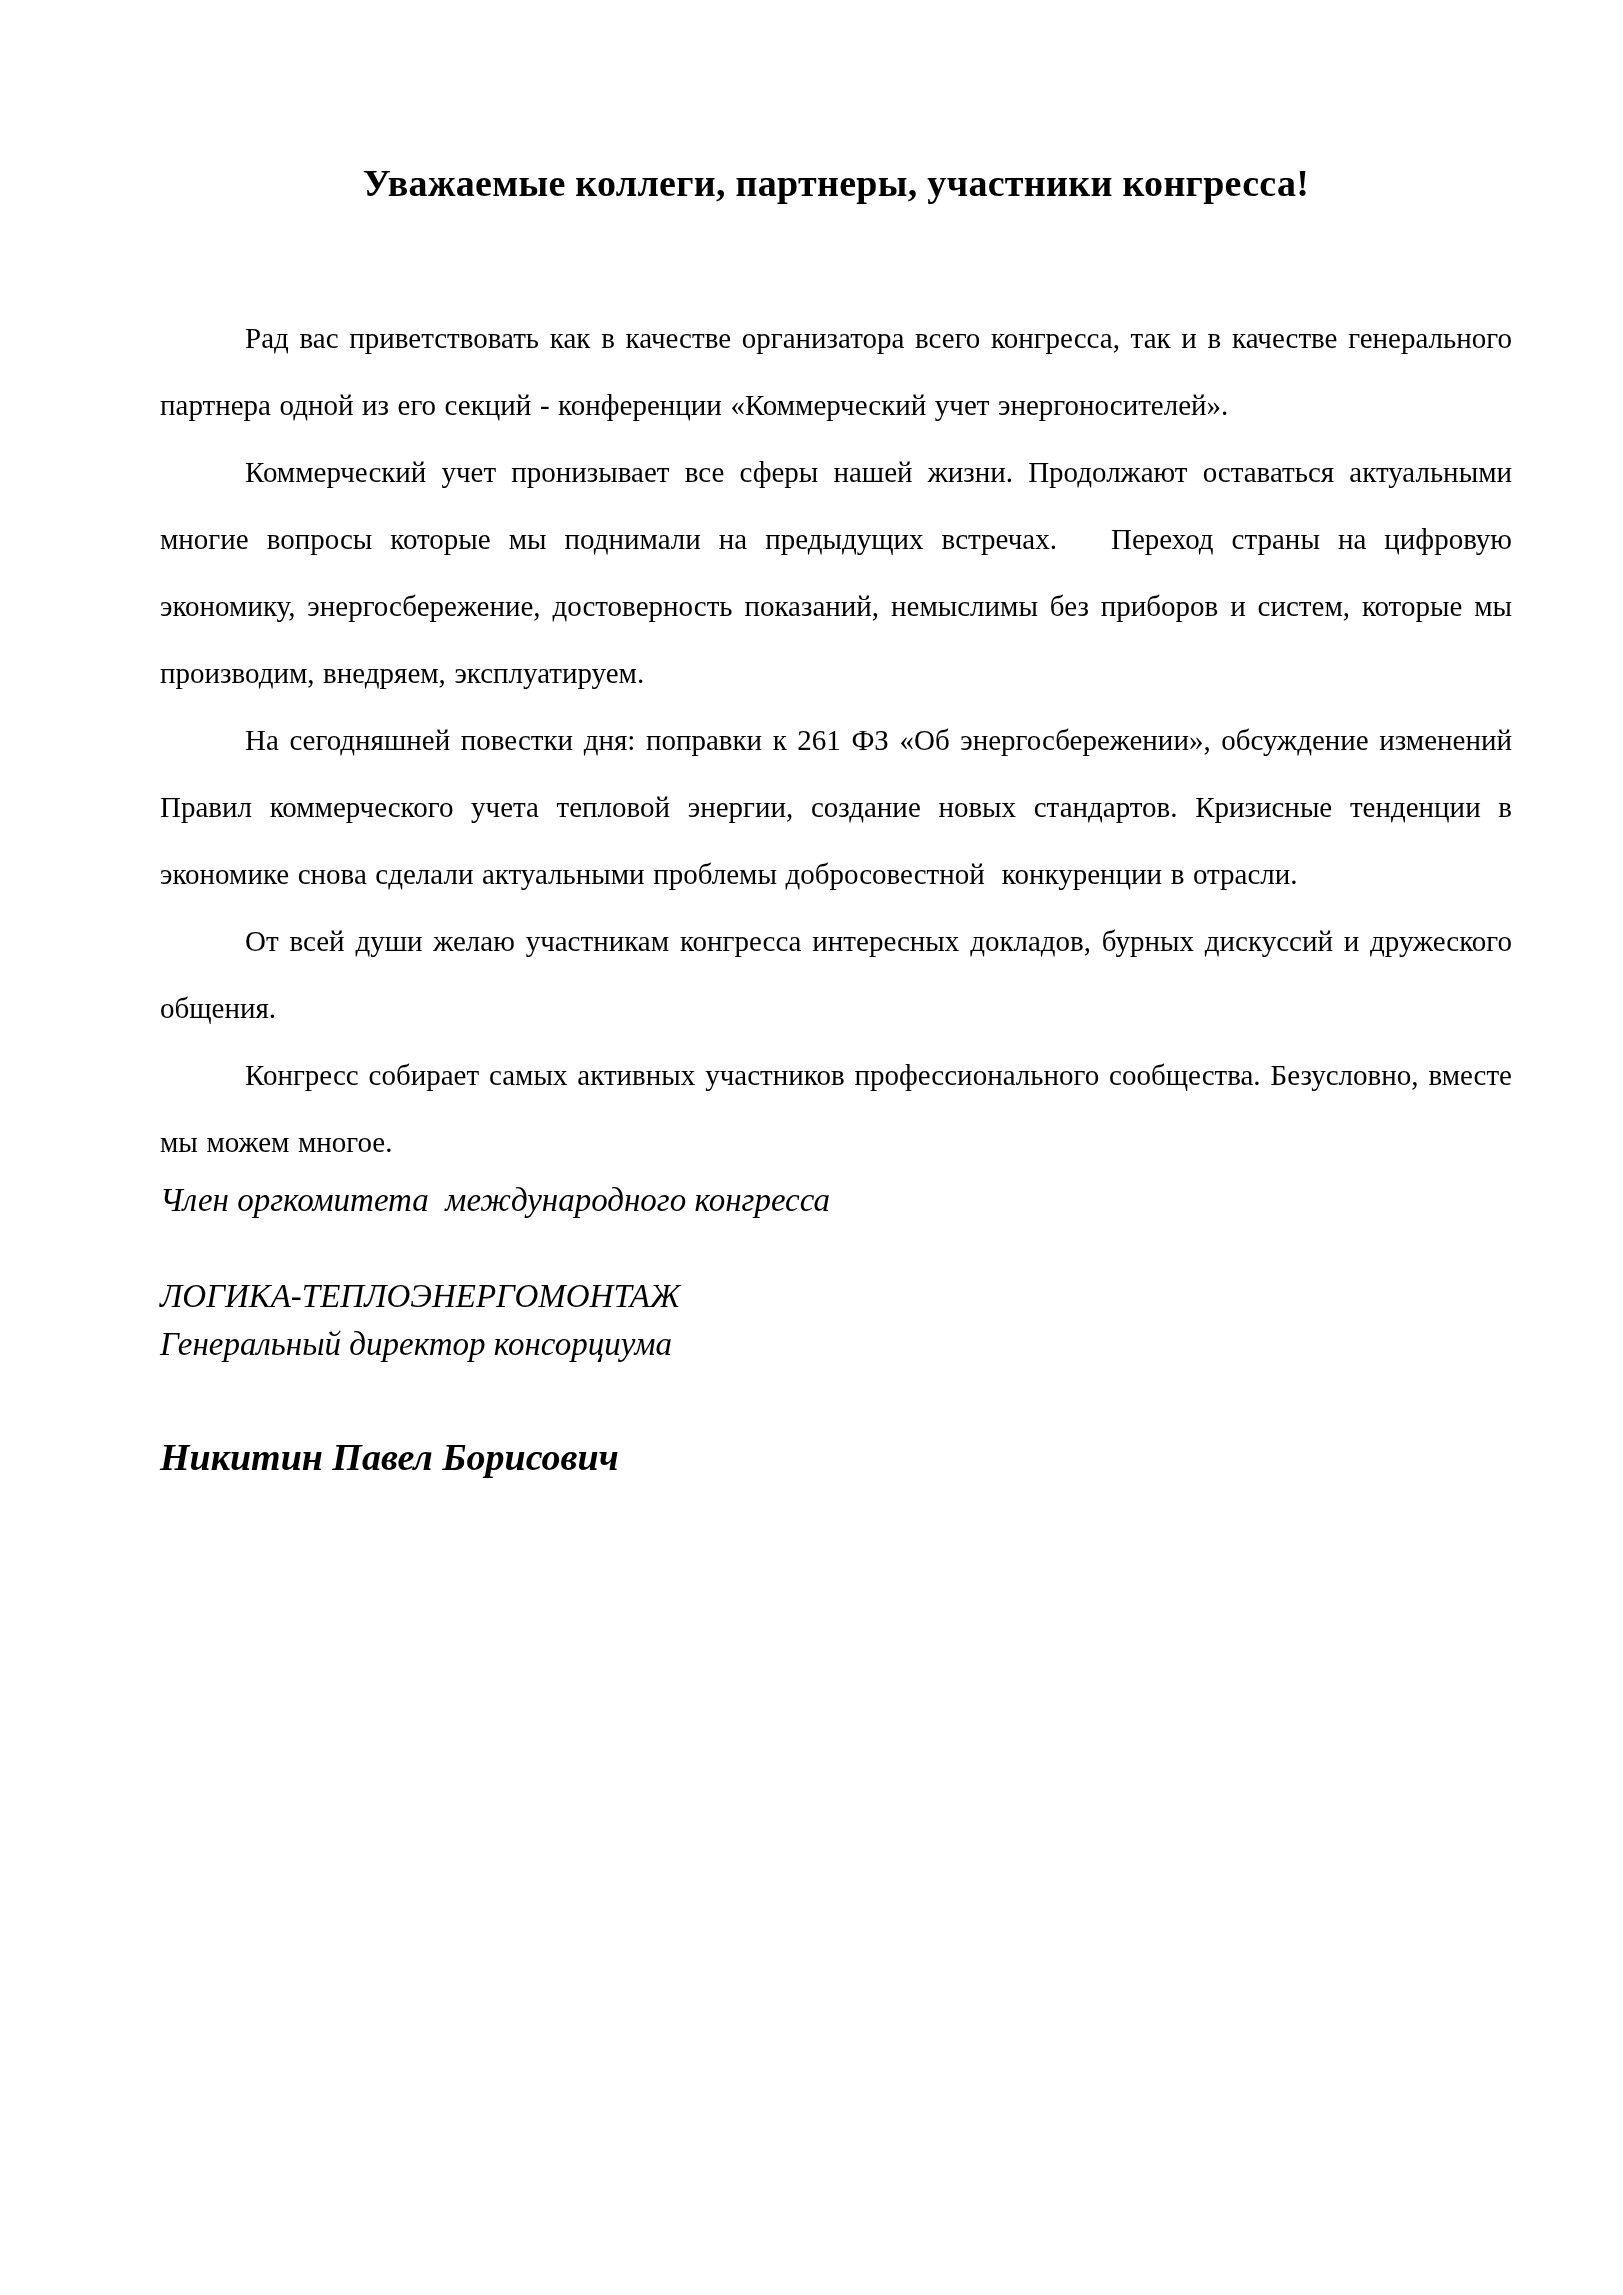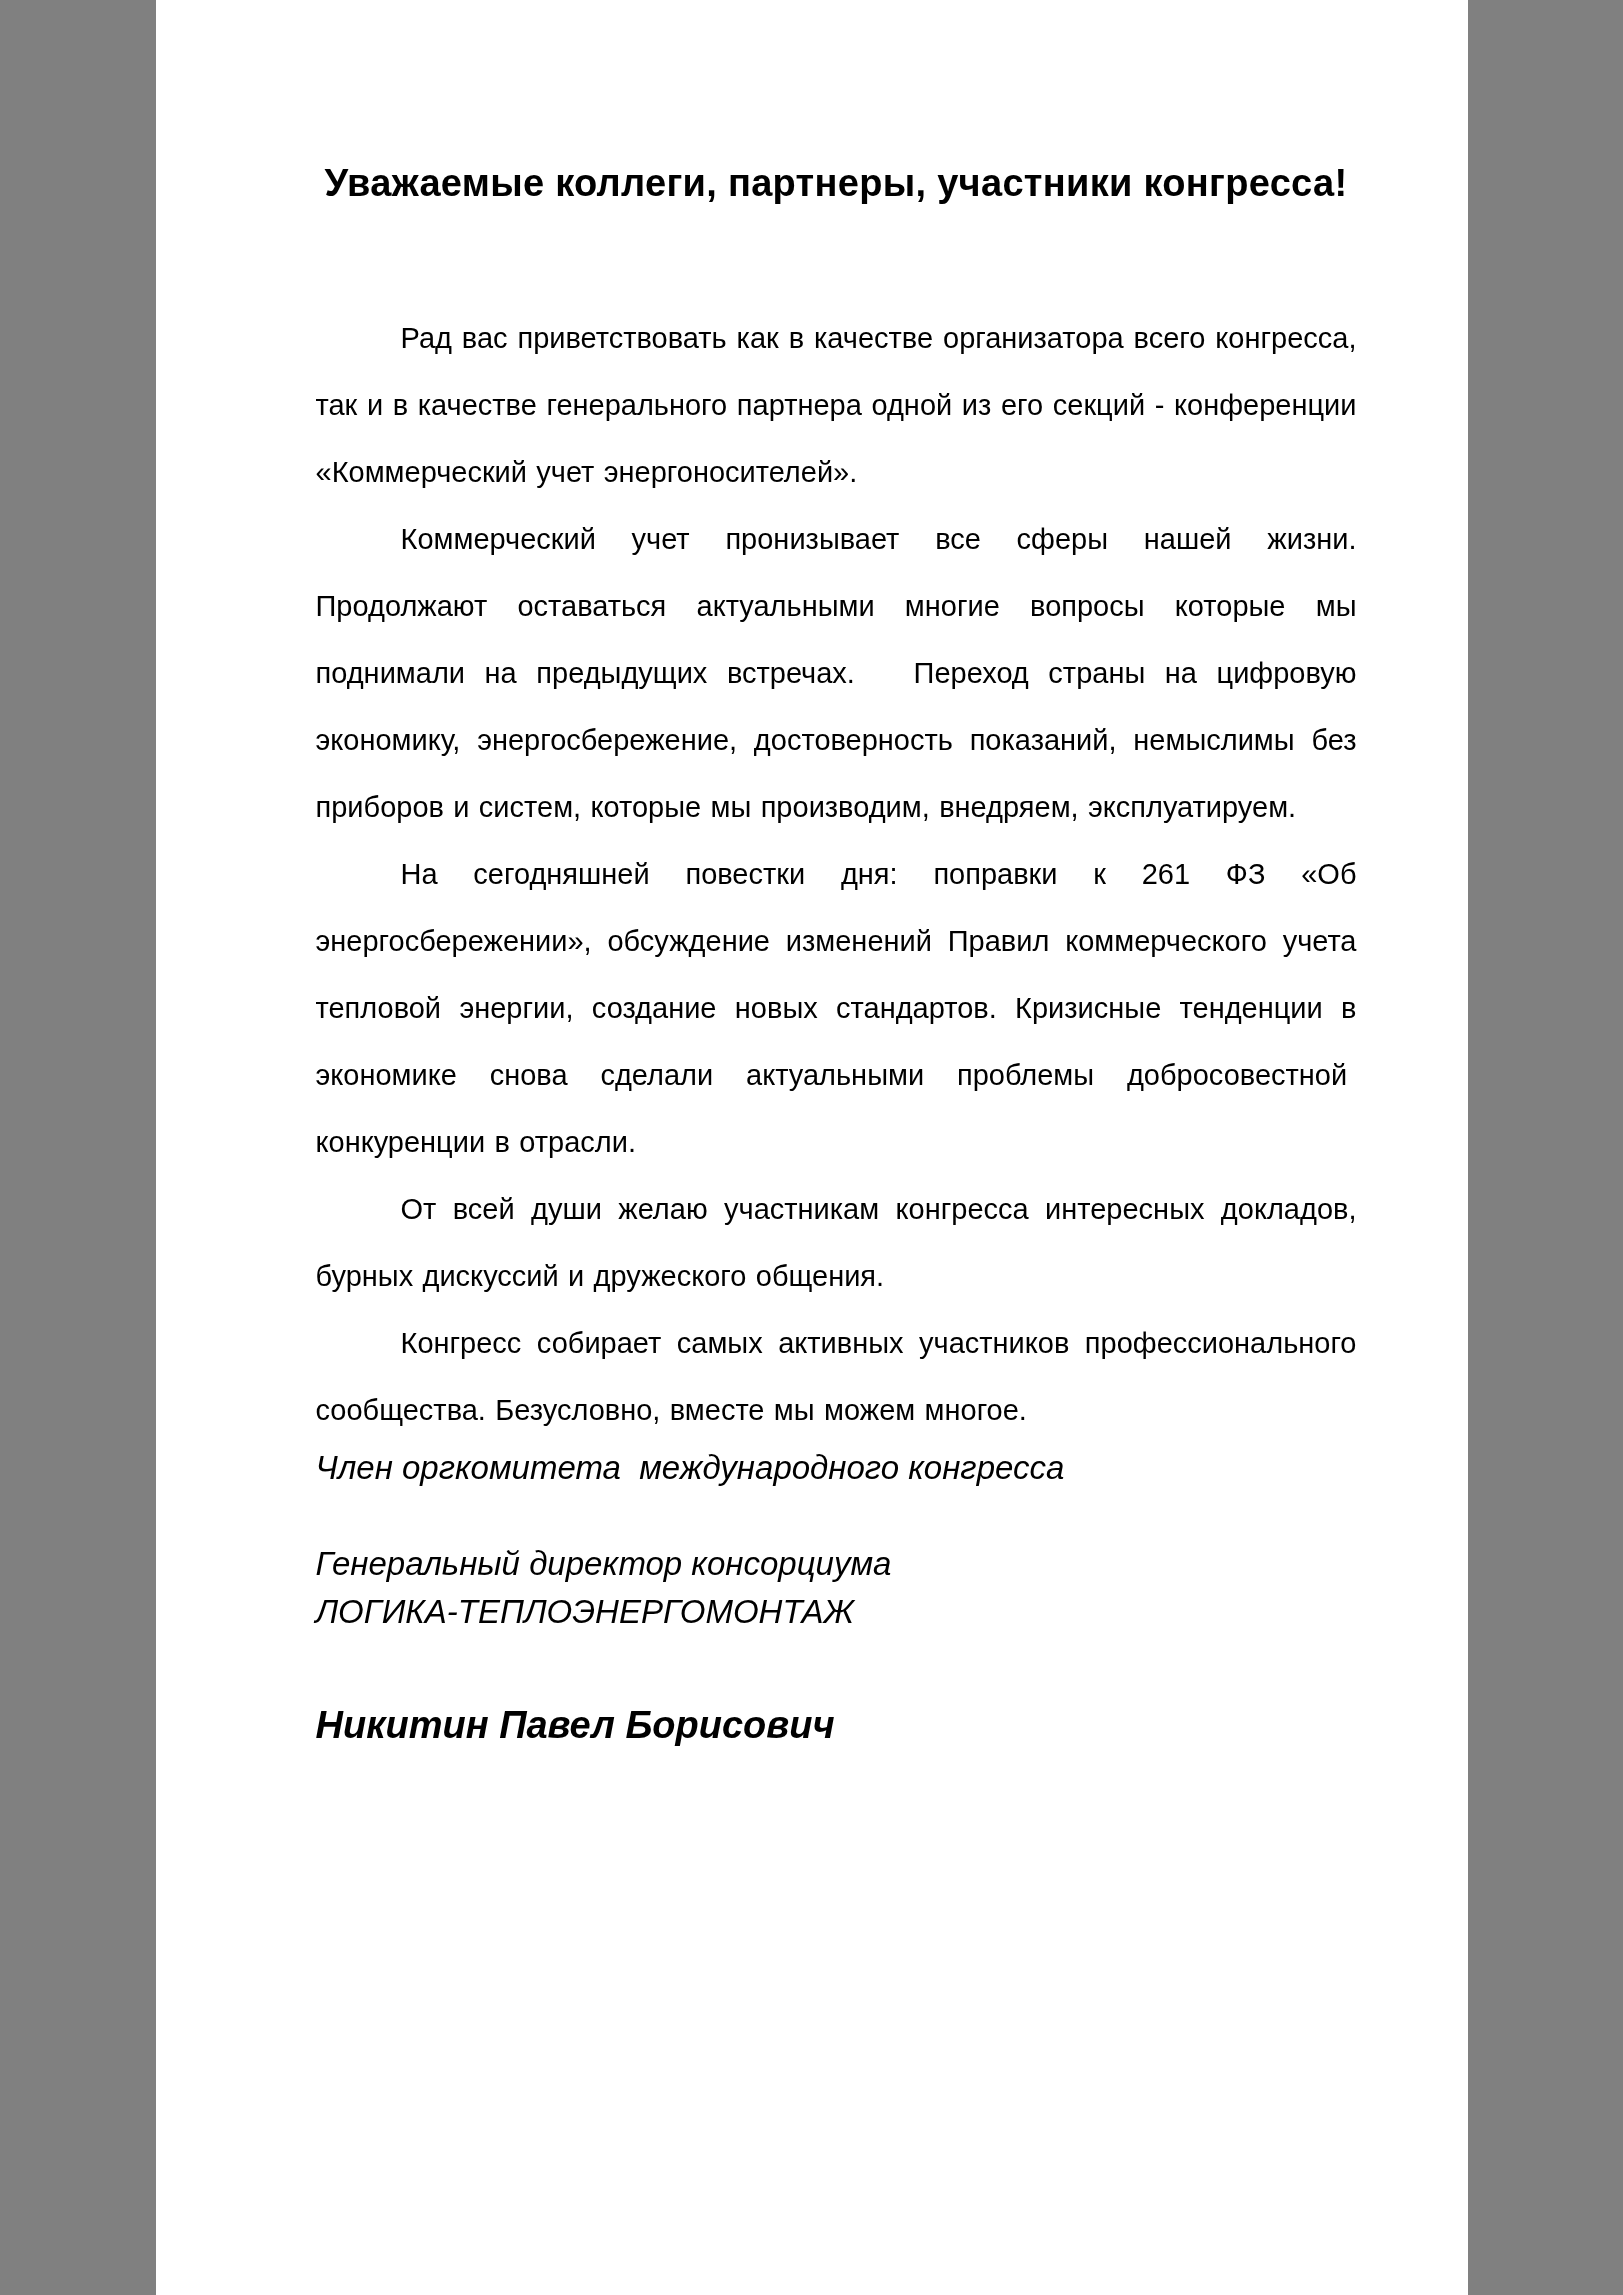--- a/index.html
+++ b/index.html
@@ -2,26 +2,26 @@
 <html lang="ru" style="font-size:10.5px"><head>
 <meta charset="utf-8">
 <style>
   html, body {
     margin: 0;
     padding: 0;
     background: #808080;
   }
   .page {
     position: relative;
-    width: 1312px;
+    width: 1623px;
     height: 2295px;
     margin: 0 auto;
     background: #ffffff;
     color: #000000;
-    font-family: Liberation Sans, sans-serif;
+    font-family: Liberation Serif, serif;
     overflow: hidden;
   }
   .content {
     position: absolute;
     left: 160px;
     right: 111px;
     top: 0;
   }
   .doc-title {
     margin: 158px 0 0 0;
@@ -75,22 +75,22 @@
       <p>На сегодняшней повестки дня: поправки к 261 ФЗ «Об энергосбережении», обсуждение изменений Правил коммерческого учета тепловой энергии, создание новых стандартов. Кризисные тенденции в экономике снова сделали актуальными проблемы добросовестной&nbsp; конкуренции в отрасли.</p>
       <p>От всей души желаю участникам конгресса интересных докладов, бурных дискуссий и дружеского общения.</p>
       <p>Конгресс собирает самых активных участников профессионального сообщества. Безусловно, вместе мы можем многое.</p>
     </div>
 
     <div class="signature-block">
       <div class="sig-group-1">
         <div class="sig-line">Член оргкомитета&nbsp; международного конгресса</div>
       </div>
       <div class="sig-group-2">
+        <div class="sig-line">ЛОГИКА-ТЕПЛОЭНЕРГОМОНТАЖ</div>
         <div class="sig-line">Генеральный директор консорциума</div>
-        <div class="sig-line">ЛОГИКА-ТЕПЛОЭНЕРГОМОНТАЖ</div>
       </div>
     </div>
 
     <div class="sig-name">Никитин Павел Борисович</div>
 
   </div>
 </div>
 
 
 </body></html>

